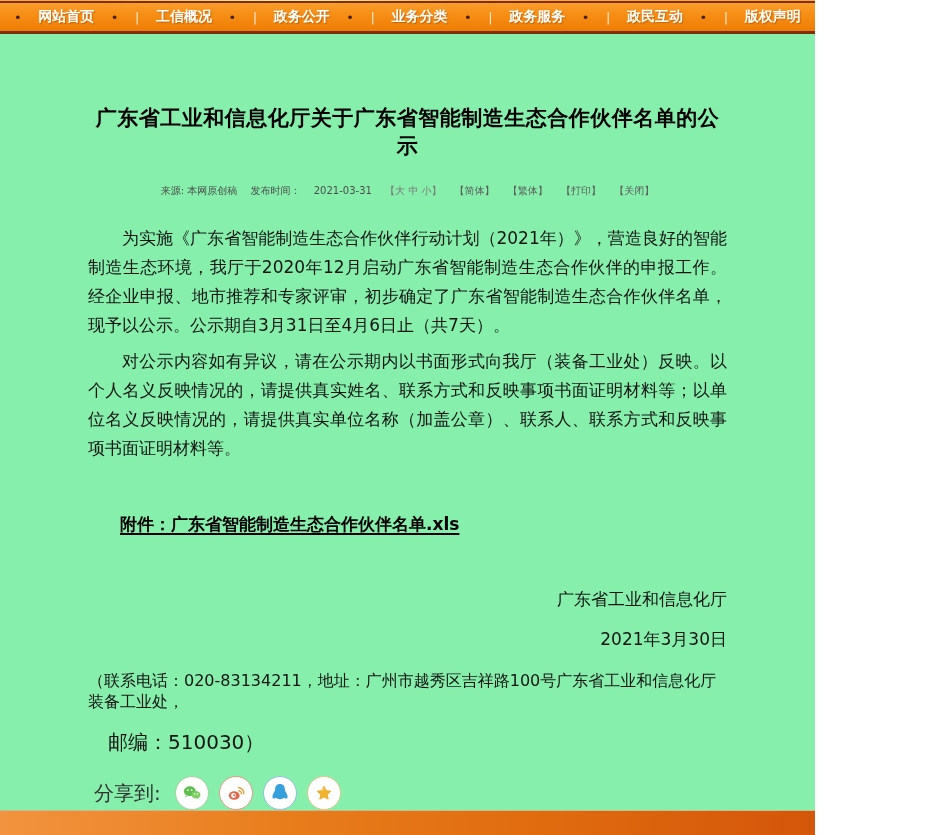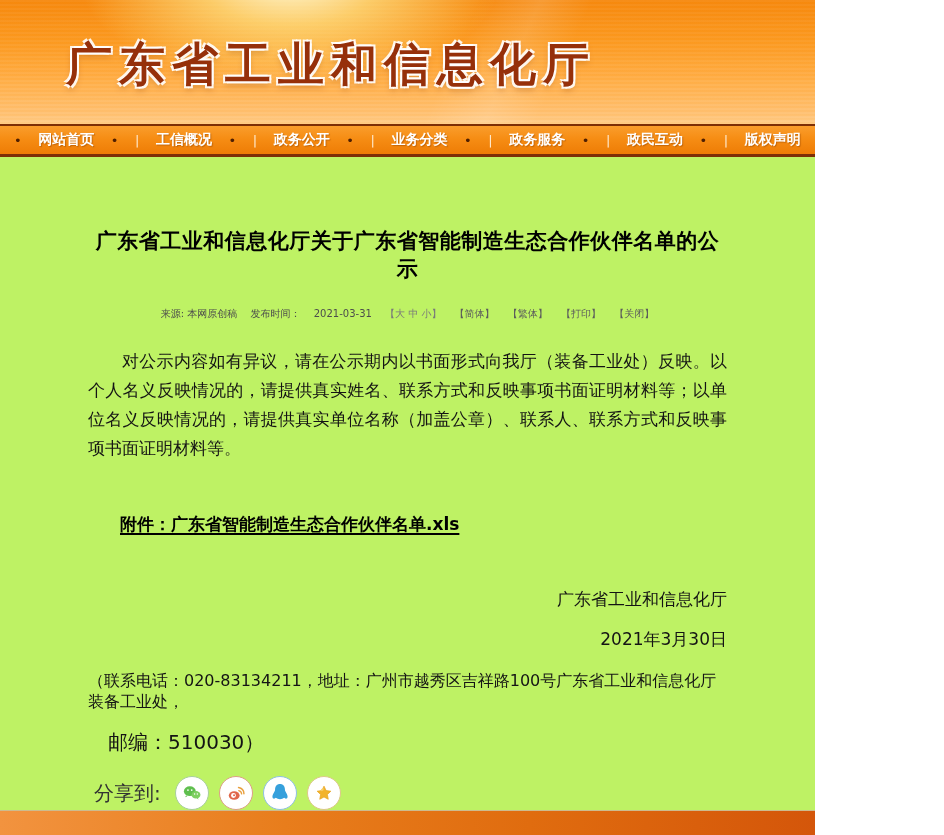--- a/index.html
+++ b/index.html
@@ -41,21 +41,21 @@
   }
   .nav-group { display:flex; align-items:center; width:100%; justify-content:space-between; }
   .nav-link {
     color:#ffffff; font-size:14px; font-weight:bold; text-decoration:none;
     text-shadow:1px 1px 1px rgba(150,70,0,0.5); white-space:nowrap; cursor:pointer;
   }
   .nav-dot { color:#4f1f02; font-size:13px; line-height:1; }
   .nav-pipe { color:#ffe9cd; font-size:13px; }
 
   
-  .content { flex:1 1 auto; background:#bef264; padding:0 88px; position:relative; }
+  .content { flex:1 1 auto; background:#86efac; padding:0 88px; position:relative; }
   .article-title {
     margin-top:70px; text-align:center;
     font-size:21px; font-weight:bold; color:#000; letter-spacing:0.5px;
   }
   .meta {
     margin-top:24px; text-align:center; font-size:10px; color:#4c4c4c; white-space:nowrap;
   }
   .meta span { margin:0 5px; }
   .meta .ctrl { color:#5c5c5c; cursor:pointer; }
   .meta .ctrl-light { color:#7a7a7a; cursor:pointer; }
@@ -144,20 +144,21 @@
       <span>发布时间：</span>
       <span>2021-03-31</span>
       <span class="ctrl-light">【大 中 小】</span>
       <span class="ctrl">【简体】</span>
       <span class="ctrl">【繁体】</span>
       <span class="ctrl">【打印】</span>
       <span class="ctrl">【关闭】</span>
     </div>
 
     <div class="body-text">
+      <p class="para">为实施《广东省智能制造生态合作伙伴行动计划（2021年）》，营造良好的智能制造生态环境，我厅于2020年12月启动广东省智能制造生态合作伙伴的申报工作。经企业申报、地市推荐和专家评审，初步确定了广东省智能制造生态合作伙伴名单，现予以公示。公示期自3月31日至4月6日止（共7天）。</p>
       <p class="para">对公示内容如有异议，请在公示期内以书面形式向我厅（装备工业处）反映。以个人名义反映情况的，请提供真实姓名、联系方式和反映事项书面证明材料等；以单位名义反映情况的，请提供真实单位名称（加盖公章）、联系人、联系方式和反映事项书面证明材料等。</p>
     </div>
 
     <div class="attachment-row">
       <a class="attachment-link">附件：广东省智能制造生态合作伙伴名单.xls</a>
     </div>
 
     <div class="signature">广东省工业和信息化厅</div>
     <div class="sign-date">2021年3月30日</div>
 

